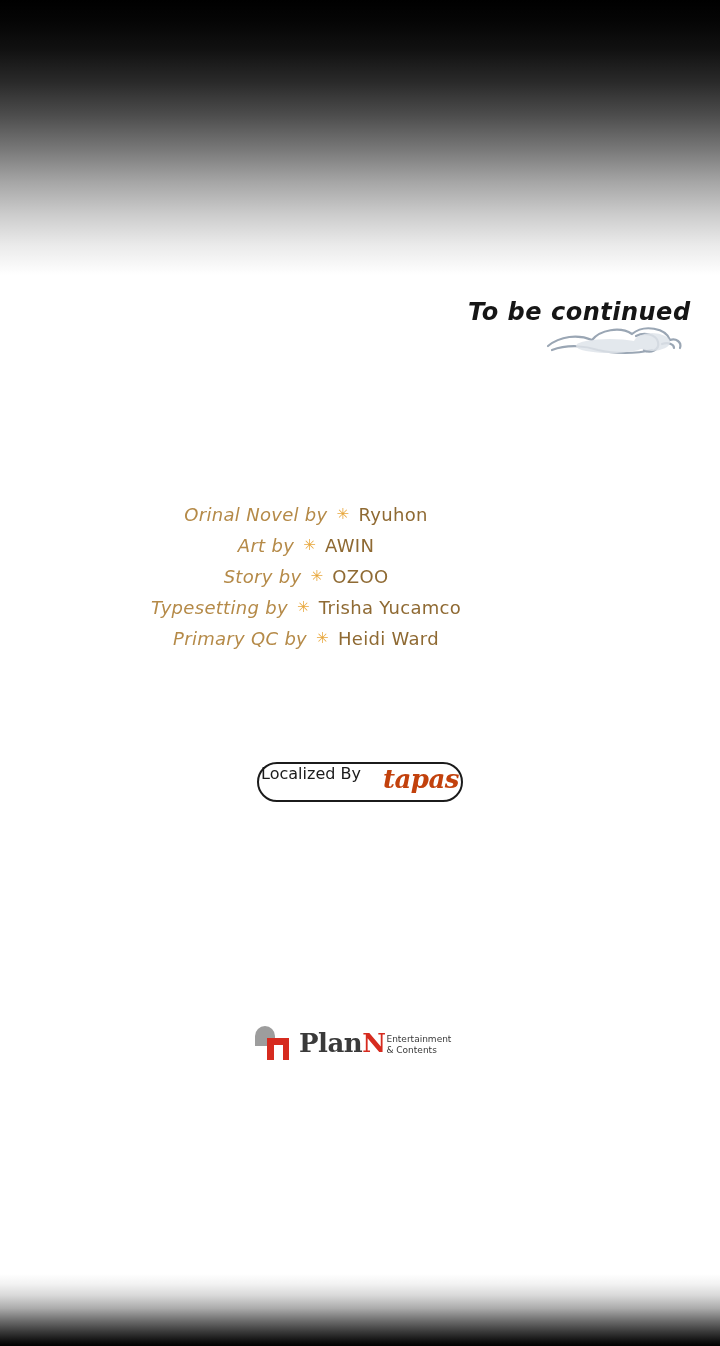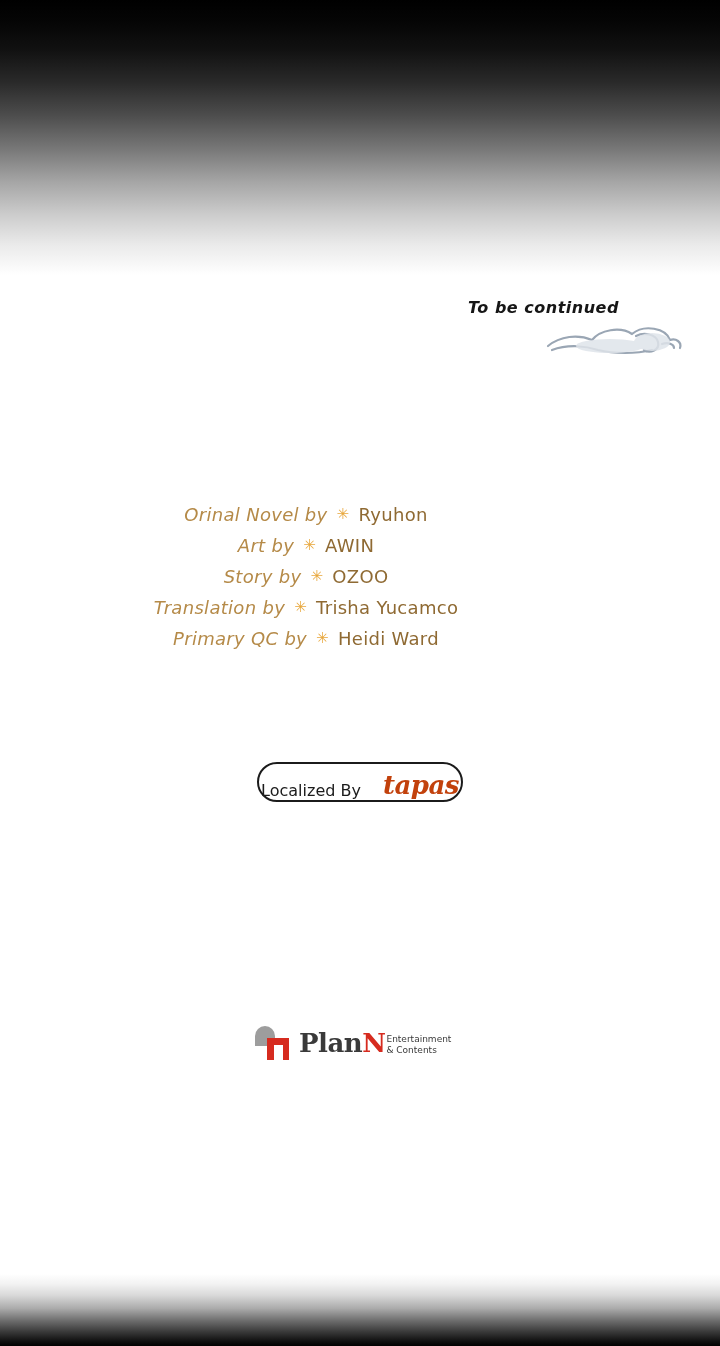--- a/index.html
+++ b/index.html
@@ -58,21 +58,21 @@
         #111111 93%,
         #000000 100%);
   }
 
   
   .to-be-continued {
     position: absolute;
     left: 468px;
     top: 298px;
     font-family: "DejaVu Sans", sans-serif;
-    font-size: 16px;
+    font-size: 24px;
     font-weight: bold;
     font-style: italic;
     letter-spacing: 0.5px;
     color: #161616;
     white-space: nowrap;
   }
 
   .cloud-wrap {
     position: absolute;
     left: 540px;
@@ -117,21 +117,21 @@
   .localized {
     position: absolute;
     left: 257px;
     top: 762px;
     width: 206px;
     height: 40px;
     border: 2px solid #1b1b1b;
     border-radius: 20px;
     background: #ffffff;
     display: flex;
-    align-items: flex-end;
+    align-items: flex-start;
     justify-content: center;
     gap: 22px;
     box-sizing: border-box;
   }
   .localized .lb {
     font-family: "DejaVu Sans", sans-serif;
     font-size: 16px;
     color: #1b1b1b;
   }
   .localized .tapas {
@@ -240,21 +240,21 @@
       <span class="role">Art by</span>
       <span class="sep">✳</span>
       <span class="who">AWIN</span>
     </div>
     <div class="credit-line">
       <span class="role">Story by</span>
       <span class="sep">✳</span>
       <span class="who">OZOO</span>
     </div>
     <div class="credit-line">
-      <span class="role">Translation by</span>
+      <span class="role">Typesetting by</span>
       <span class="sep">✳</span>
       <span class="who">Trisha Yucamco</span>
     </div>
     <div class="credit-line">
       <span class="role">Primary QC by</span>
       <span class="sep">✳</span>
       <span class="who">Heidi Ward</span>
     </div>
   </div>
 

